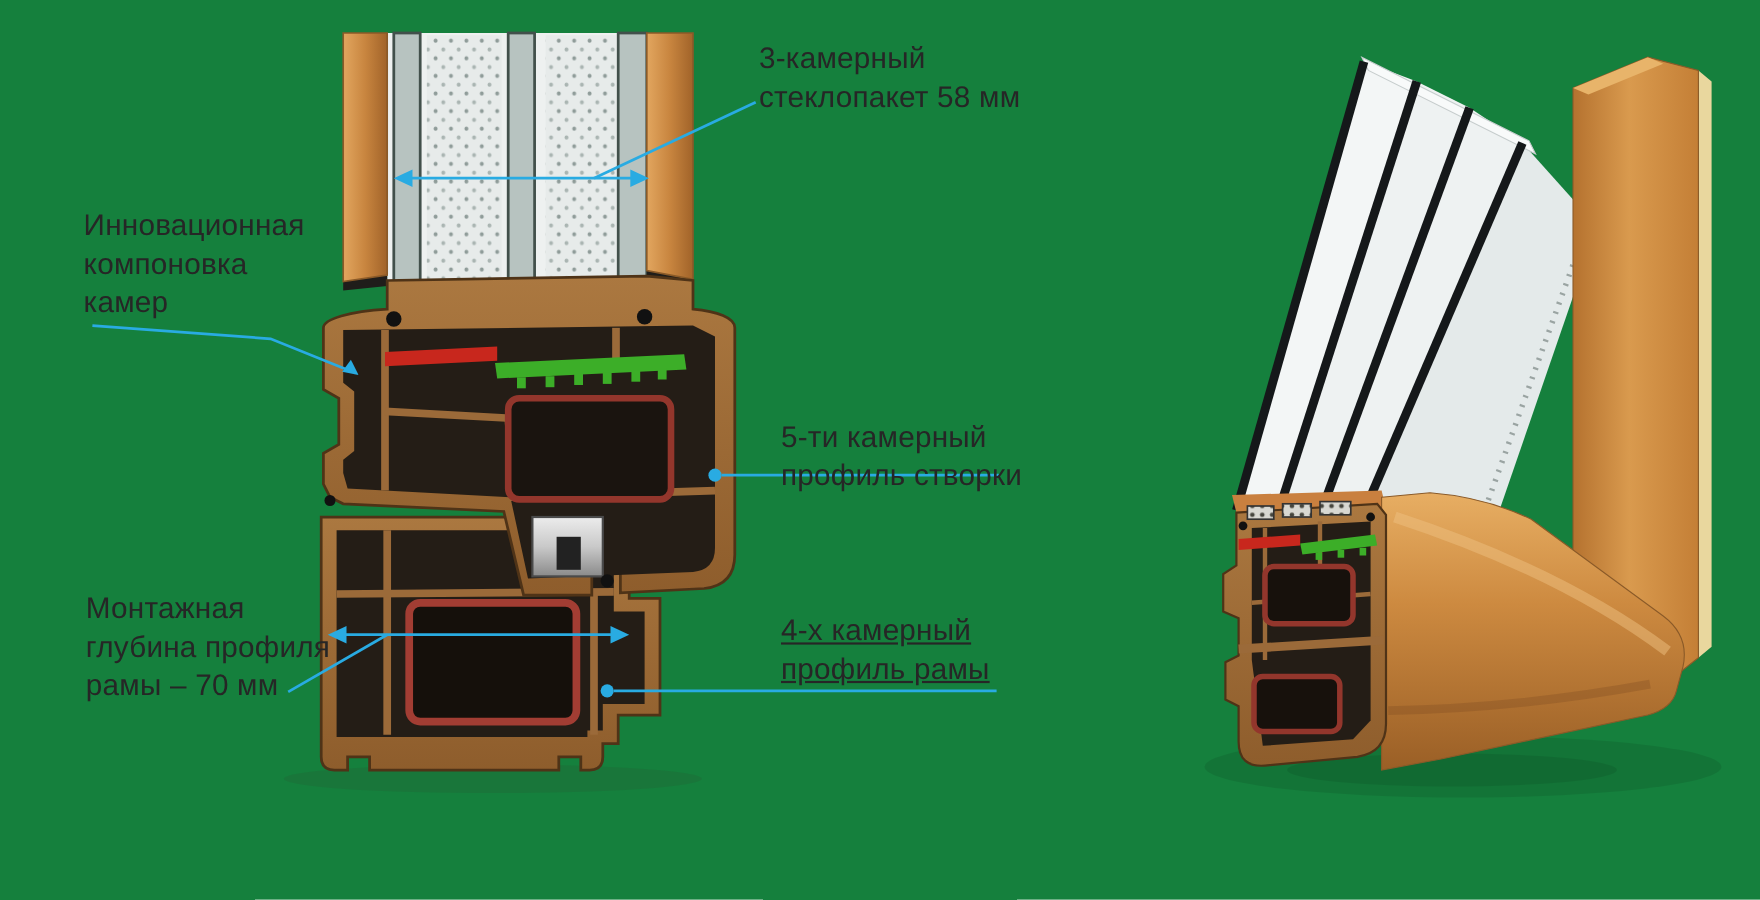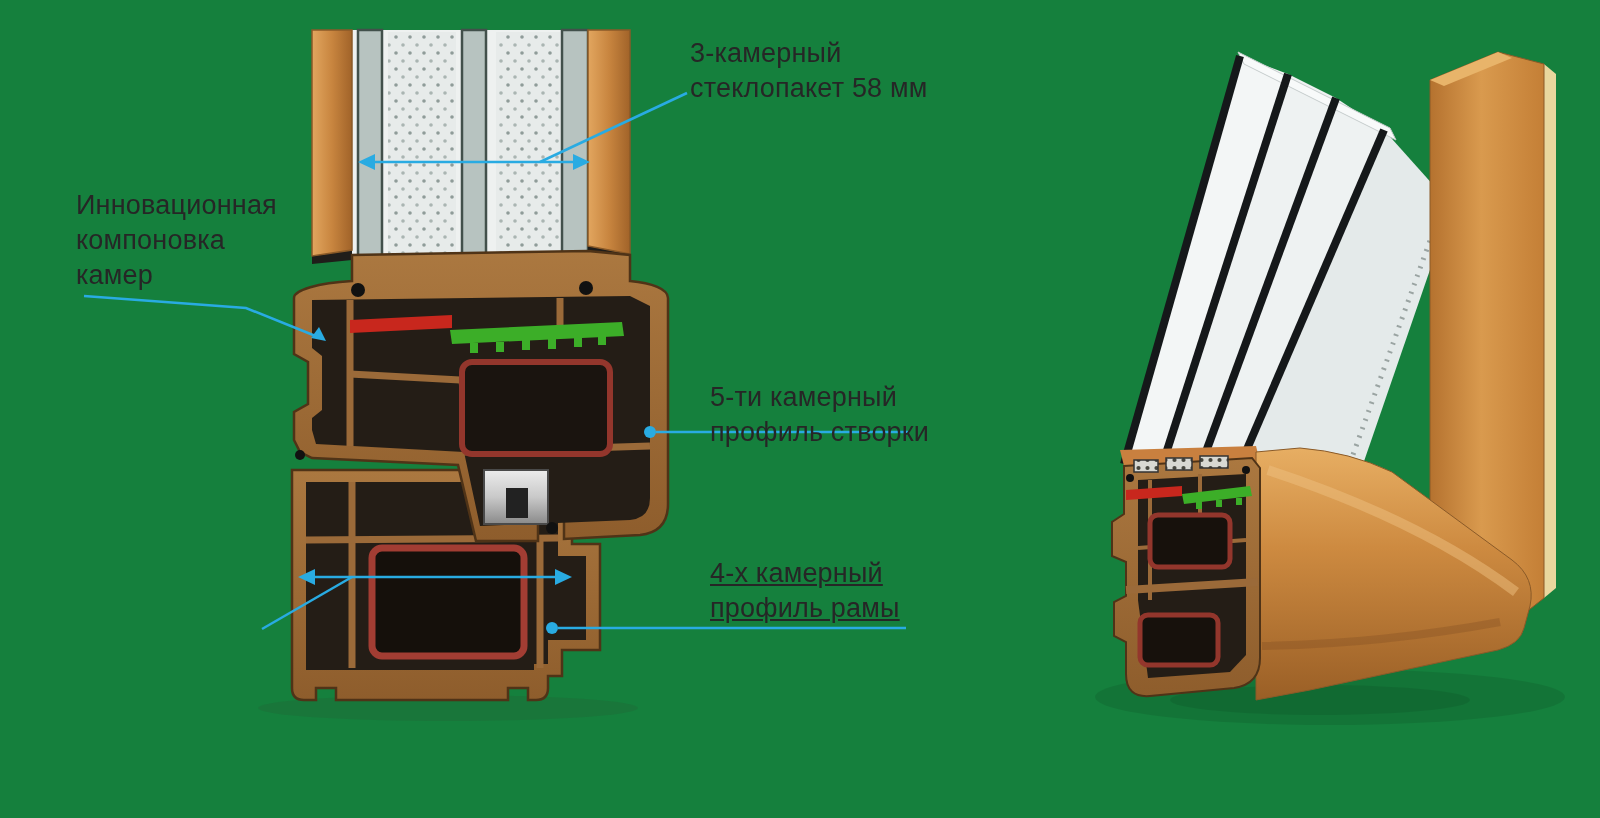--- a/index.html
+++ b/index.html
@@ -215,16 +215,19 @@
     </g>
   </svg>
 
   <div class="label" style="left:690px;top:36px;">3-камерный
 стеклопакет 58 мм</div>
   <div class="label" style="left:76px;top:188px;">Инновационная
 компоновка
 камер</div>
   <div class="label" style="left:710px;top:356px;margin-top:24px;">5-ти камерный
 профиль створки</div>
+  <div class="label" style="left:78px;top:536px;">Монтажная
+глубина профиля
+рамы – 70 мм</div>
   <div class="label" style="left:710px;top:556px;text-decoration:underline;">4-х камерный
 профиль рамы</div>
 
 </div>
 
 </body></html>

